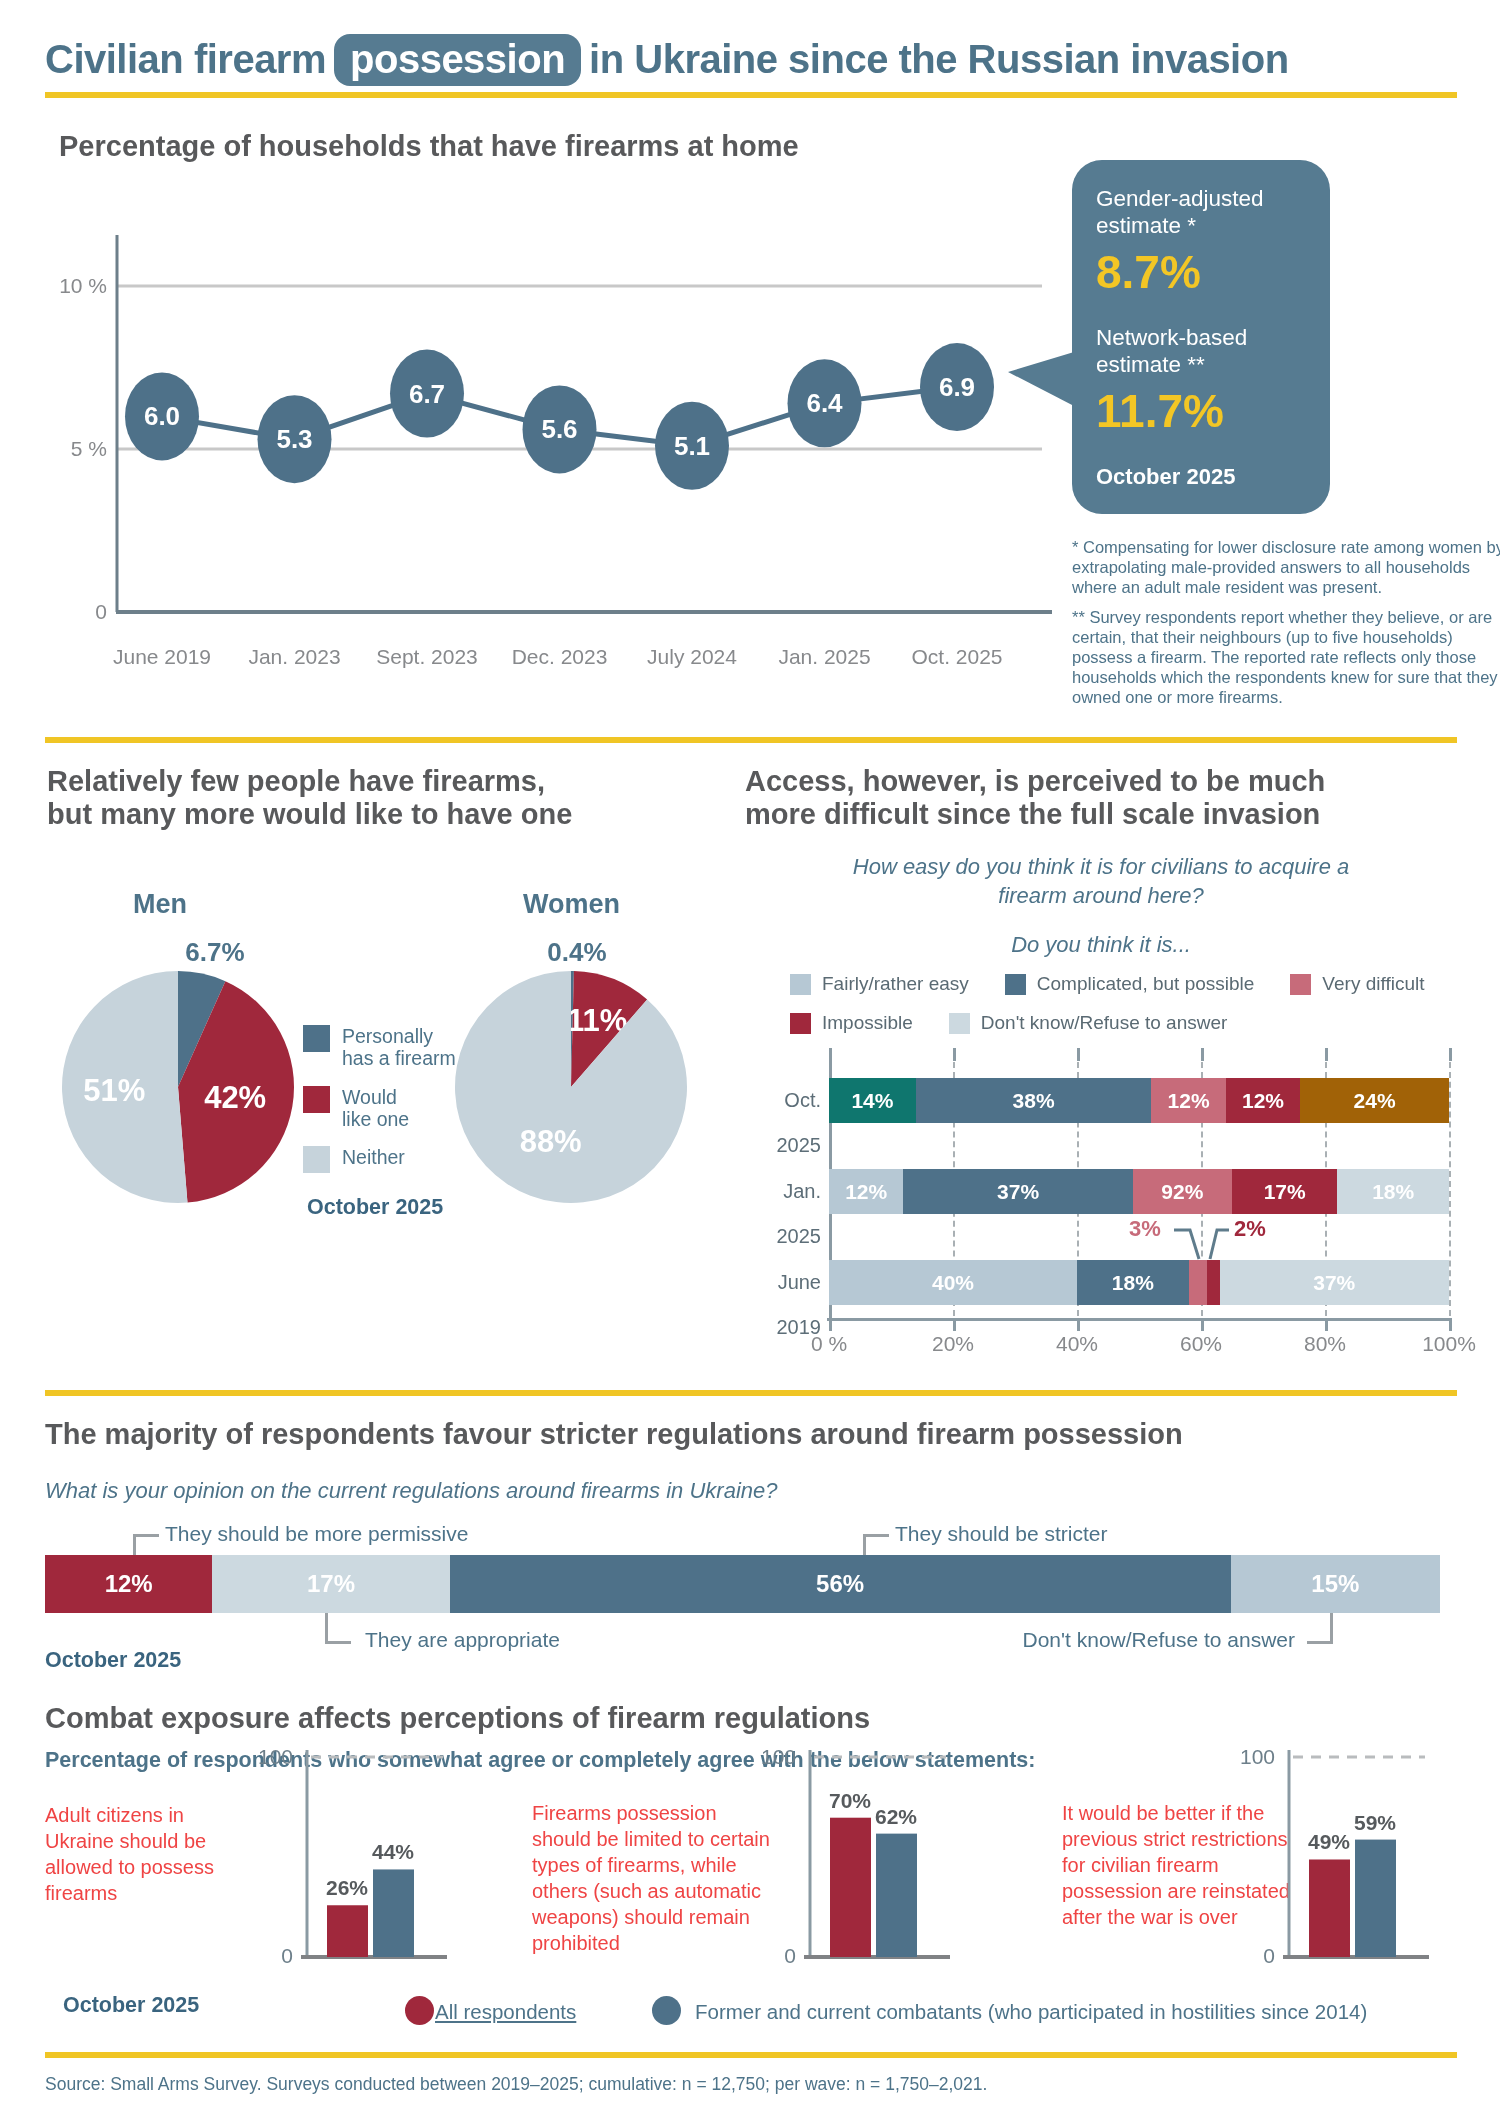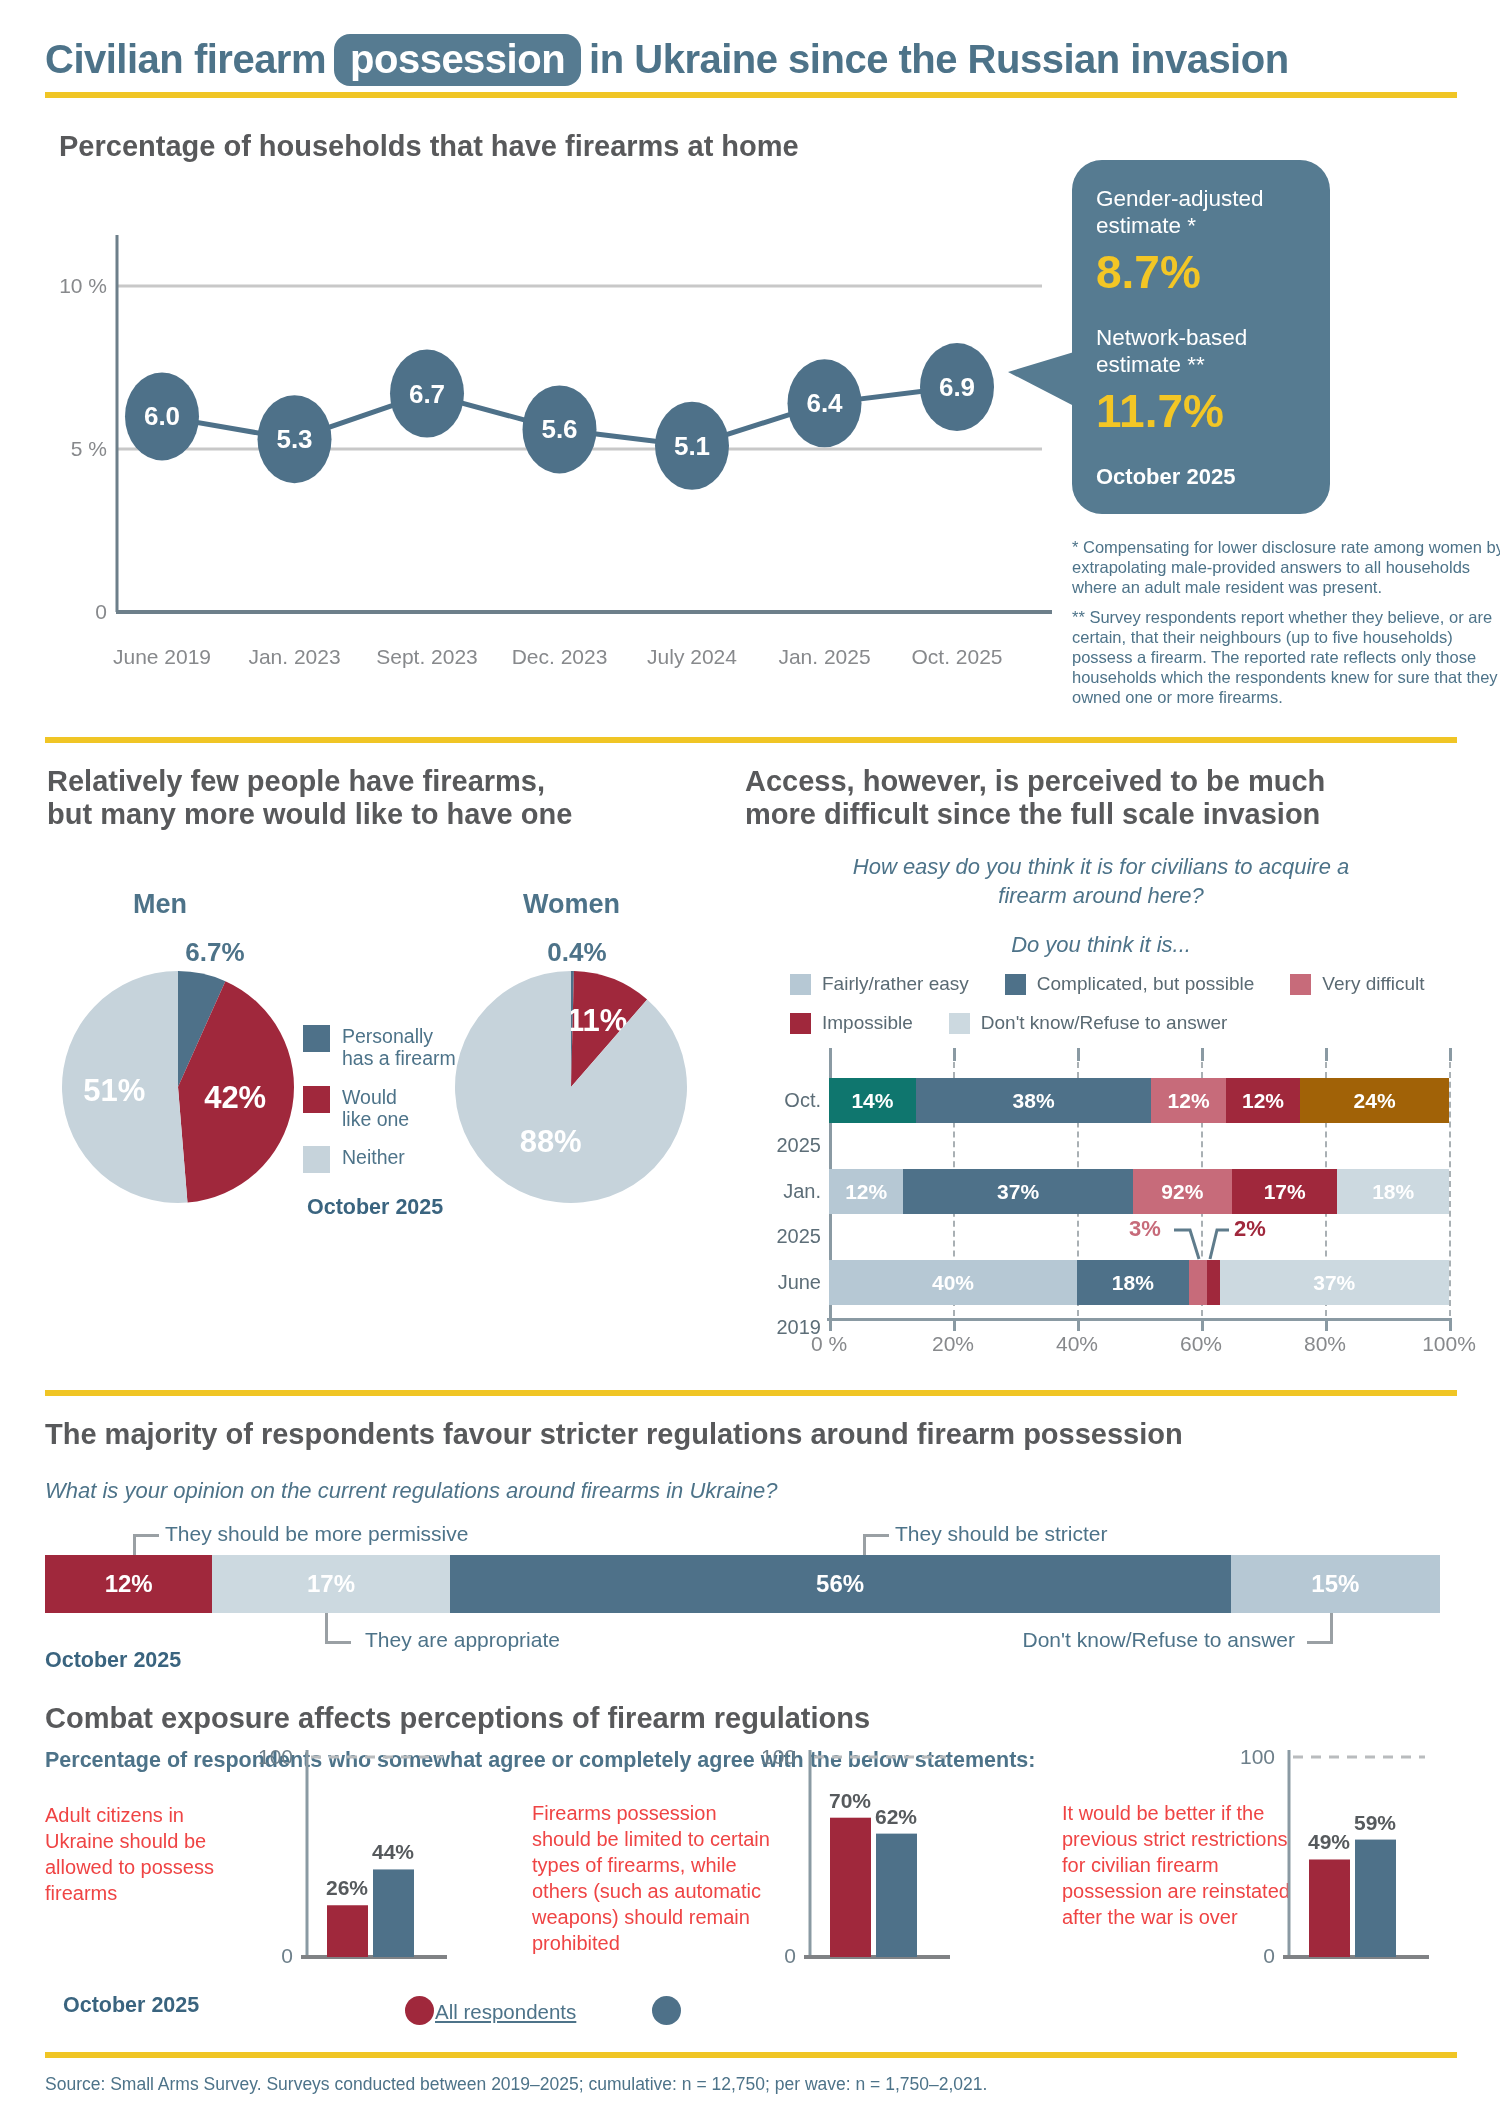--- a/index.html
+++ b/index.html
@@ -355,17 +355,18 @@
           <line x1="56" y1="215" x2="202" y2="215" stroke="#808285" stroke-width="4"></line>
           <rect x="82" y="117.49" width="41" height="97.51" fill="#a0283c"></rect>
           <text x="102" y="107.49" text-anchor="middle" fill="#565a5d" font-size="21" font-weight="bold">49%</text>
           <rect x="128" y="97.59" width="41" height="117.41" fill="#4e7189"></rect>
           <text x="148" y="87.59" text-anchor="middle" fill="#565a5d" font-size="21" font-weight="bold">59%</text>
         </svg></div>
     <div id="cmb-date">October 2025</div>
     <div class="dot" id="dot0" style="background:#a0283c"></div>
     <span class="dot-lab" id="dlab0">All respondents</span>
     <div class="dot" id="dot1" style="background:#4e7189"></div>
+    <span class="dot-lab" id="dlab1">Former and current combatants (who participated in hostilities since 2014)</span>
   </section>
 
   <div class="rule" id="rule4"></div>
   <p class="source">Source: Small Arms Survey. Surveys conducted between 2019–2025; cumulative: n = 12,750; per wave: n = 1,750–2,021.</p>
 </div>
 
 </body></html>

